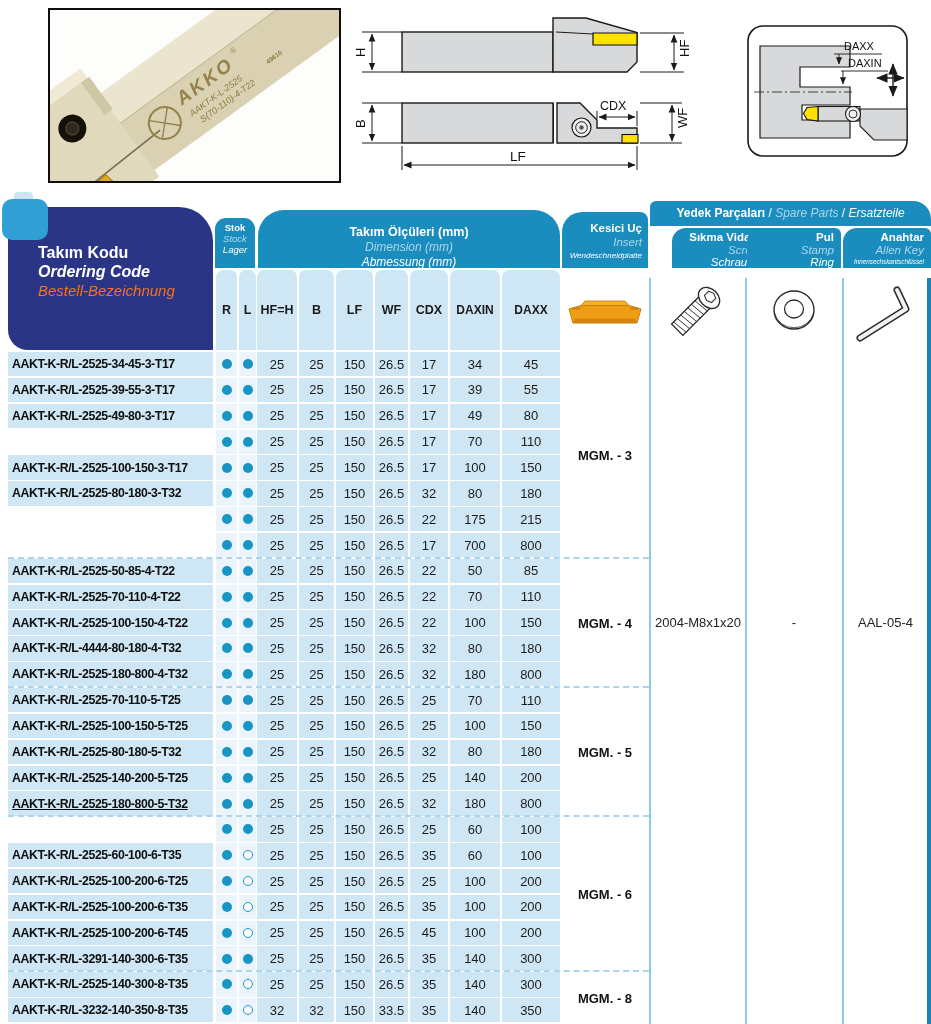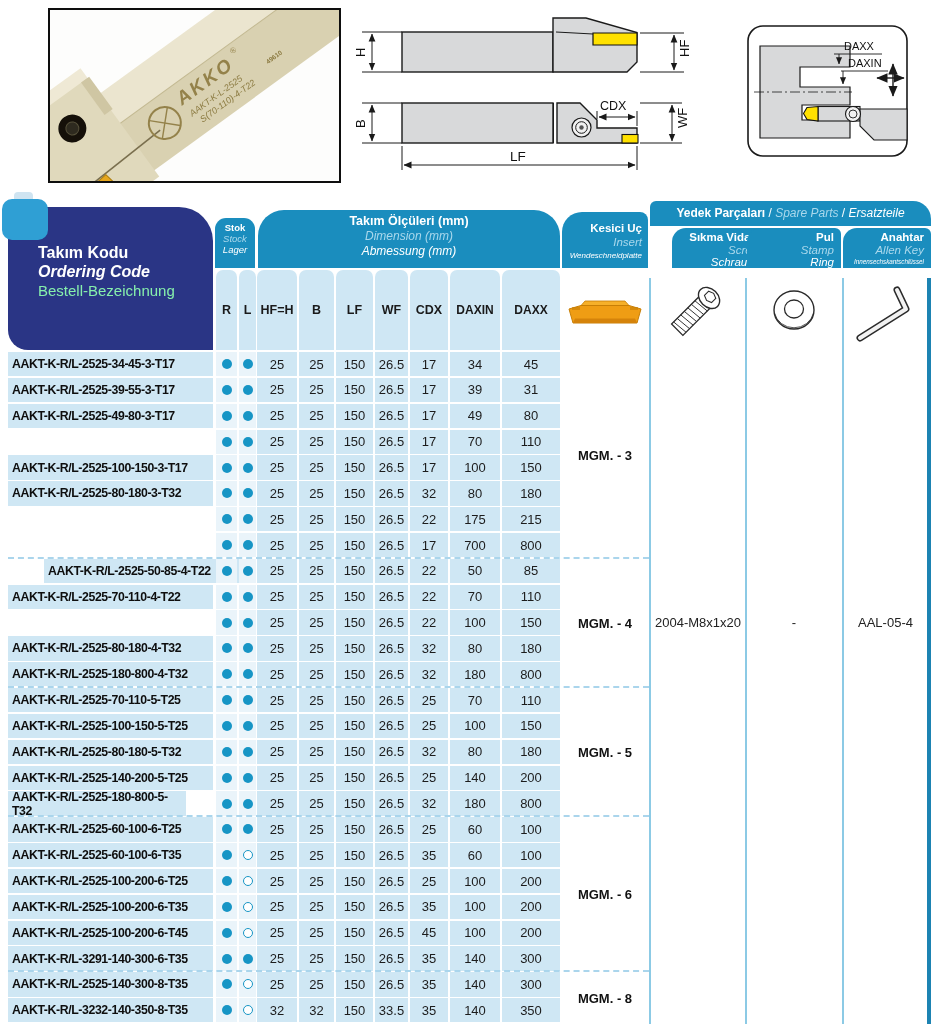--- a/index.html
+++ b/index.html
@@ -11,27 +11,27 @@
   #mid-draw{left:348px;top:0;width:382px;height:196px;}
   #front-draw{left:728px;top:10px;width:203px;height:150px;}
   
   #corner-icon{left:2px;top:192px;width:47px;height:50px;z-index:6;}
   #corner-icon .tab{position:absolute;left:12px;top:0;width:19px;height:16px;background:#cfe4f1;border-radius:4px;}
   #corner-icon .body{position:absolute;left:0;top:7px;width:46px;height:41px;background:#2f9fd4;border-radius:10px;}
   #navy-panel{left:8px;top:207px;width:205px;height:143px;background:#2a3585;border-radius:20px 34px 0 20px;
               color:#fff;z-index:4;padding:36px 0 0 30px;box-sizing:border-box;}
   #navy-panel .l1{font-size:16px;font-weight:bold;line-height:19px;}
   #navy-panel .l2{font-size:16px;font-weight:bold;font-style:italic;line-height:19px;}
-  #navy-panel .l3{font-size:15px;line-height:19px;color:#86efac;}
+  #navy-panel .l3{font-size:15px;font-style:italic;line-height:19px;color:#f97316;}
   .band{background:#1a8dbe;color:#fff;text-align:center;box-sizing:border-box;}
   .band .b1{font-weight:bold;}
   .band .b2{font-style:italic;color:#a9d8ec;}
   .band .b3{font-style:italic;}
   #band-stok{left:215px;top:218px;width:40px;height:50px;border-radius:11px 11px 0 0;padding-top:4px;font-size:9.5px;line-height:11px;}
-  #band-dims{left:258px;top:210px;width:302px;height:58px;border-radius:26px 26px 0 0;padding-top:4px;font-size:12px;line-height:15px;}
+  #band-dims{left:258px;top:210px;width:302px;height:58px;border-radius:26px 26px 0 0;padding-top:15px;font-size:12px;line-height:15px;}
   #band-dims .b1{font-size:12.5px;}
   #band-insert{left:562px;top:212px;width:86px;height:56px;border-radius:20px 8px 0 0;padding:9px 6px 0 0;
                text-align:right;font-size:11.5px;line-height:14px;}
   #band-insert .b3{font-size:8px;}
   #band-spare-top{left:650px;top:201px;width:281px;height:25px;border-radius:6px 18px 0 0;font-size:12px;line-height:25px;}
   .subband{top:228px;height:40px;border-radius:14px 6px 0 0;text-align:right;padding:3px 7px 0 0;font-size:11.5px;line-height:12.5px;}
   #band-screw{left:672px;width:95px;padding-left:16px;}
   #band-stamp{left:747px;width:94px;}
   #band-key{left:843px;width:88px;}
   #band-key .b3{font-size:6.3px;}
@@ -301,21 +301,21 @@
         </div>
         <div class="cell stock" style="left: 239px; width: 17px;">
           <span class="dot"></span>
         </div>
         <div class="cell " style="left: 257px; width: 40px;">25</div>
         <div class="cell " style="left: 299px; width: 35px;">25</div>
         <div class="cell " style="left: 336px; width: 37px;">150</div>
         <div class="cell " style="left: 375px; width: 33px;">26.5</div>
         <div class="cell " style="left: 410px; width: 38px;">17</div>
         <div class="cell " style="left: 450px; width: 50px;">39</div>
-        <div class="cell " style="left: 502px; width: 58px;">31</div>
+        <div class="cell " style="left: 502px; width: 58px;">55</div>
       </div>
       <div class="abs row" style="top: 403.692px;">
         <div class="cell name" style="left: 8px; width: 205px;">AAKT-K-R/L-2525-49-80-3-T17</div>
         <div class="cell stock" style="left: 216px; width: 21px;">
           <span class="dot"></span>
         </div>
         <div class="cell stock" style="left: 239px; width: 17px;">
           <span class="dot"></span>
         </div>
         <div class="cell " style="left: 257px; width: 40px;">25</div>
@@ -399,21 +399,21 @@
         <div class="cell " style="left: 299px; width: 35px;">25</div>
         <div class="cell " style="left: 336px; width: 37px;">150</div>
         <div class="cell " style="left: 375px; width: 33px;">26.5</div>
         <div class="cell " style="left: 410px; width: 38px;">17</div>
         <div class="cell " style="left: 450px; width: 50px;">700</div>
         <div class="cell " style="left: 502px; width: 58px;">800</div>
       </div>
       <div class="abs mgm" style="top: 352px; height: 206.768px;">MGM. - 3</div>
       <div class="abs dash" style="top: 556.768px;"></div>
       <div class="abs row" style="top: 558.768px;">
-        <div class="cell name" style="left: 8px; width: 205px; margin-left: 36px;">AAKT-K-R/L-2525-50-85-4-T22</div>
+        <div class="cell name" style="left: 8px; width: 205px;">AAKT-K-R/L-2525-50-85-4-T22</div>
         <div class="cell stock" style="left: 216px; width: 21px;">
           <span class="dot"></span>
         </div>
         <div class="cell stock" style="left: 239px; width: 17px;">
           <span class="dot"></span>
         </div>
         <div class="cell " style="left: 257px; width: 40px;">25</div>
         <div class="cell " style="left: 299px; width: 35px;">25</div>
         <div class="cell " style="left: 336px; width: 37px;">150</div>
         <div class="cell " style="left: 375px; width: 33px;">26.5</div>
@@ -431,36 +431,37 @@
         </div>
         <div class="cell " style="left: 257px; width: 40px;">25</div>
         <div class="cell " style="left: 299px; width: 35px;">25</div>
         <div class="cell " style="left: 336px; width: 37px;">150</div>
         <div class="cell " style="left: 375px; width: 33px;">26.5</div>
         <div class="cell " style="left: 410px; width: 38px;">22</div>
         <div class="cell " style="left: 450px; width: 50px;">70</div>
         <div class="cell " style="left: 502px; width: 58px;">110</div>
       </div>
       <div class="abs row" style="top: 610.46px;">
+        <div class="cell name" style="left: 8px; width: 205px;">AAKT-K-R/L-2525-100-150-4-T22</div>
         <div class="cell stock" style="left: 216px; width: 21px;">
           <span class="dot"></span>
         </div>
         <div class="cell stock" style="left: 239px; width: 17px;">
           <span class="dot"></span>
         </div>
         <div class="cell " style="left: 257px; width: 40px;">25</div>
         <div class="cell " style="left: 299px; width: 35px;">25</div>
         <div class="cell " style="left: 336px; width: 37px;">150</div>
         <div class="cell " style="left: 375px; width: 33px;">26.5</div>
         <div class="cell " style="left: 410px; width: 38px;">22</div>
         <div class="cell " style="left: 450px; width: 50px;">100</div>
         <div class="cell " style="left: 502px; width: 58px;">150</div>
       </div>
       <div class="abs row" style="top: 636.306px;">
-        <div class="cell name" style="left: 8px; width: 205px;">AAKT-K-R/L-2525-80-180-4-T32</div>
+        <div class="cell name" style="left: 8px; width: 205px;">AAKT-K-R/L-4444-80-180-4-T32</div>
         <div class="cell stock" style="left: 216px; width: 21px;">
           <span class="dot"></span>
         </div>
         <div class="cell stock" style="left: 239px; width: 17px;">
           <span class="dot"></span>
         </div>
         <div class="cell " style="left: 257px; width: 40px;">25</div>
         <div class="cell " style="left: 299px; width: 35px;">25</div>
         <div class="cell " style="left: 336px; width: 37px;">150</div>
         <div class="cell " style="left: 375px; width: 33px;">26.5</div>
@@ -544,39 +545,38 @@
         </div>
         <div class="cell " style="left: 257px; width: 40px;">25</div>
         <div class="cell " style="left: 299px; width: 35px;">25</div>
         <div class="cell " style="left: 336px; width: 37px;">150</div>
         <div class="cell " style="left: 375px; width: 33px;">26.5</div>
         <div class="cell " style="left: 410px; width: 38px;">25</div>
         <div class="cell " style="left: 450px; width: 50px;">140</div>
         <div class="cell " style="left: 502px; width: 58px;">200</div>
       </div>
       <div class="abs row" style="top: 791.382px;">
-        <div class="cell name" style="left: 8px; width: 178px;">AAKT-K-R/L-2525-180-800-5-T32</div>
+        <div class="cell name" style="left: 8px; width: 205px; text-decoration: underline;">AAKT-K-R/L-2525-180-800-5-T32</div>
         <div class="cell stock" style="left: 216px; width: 21px;">
           <span class="dot"></span>
         </div>
         <div class="cell stock" style="left: 239px; width: 17px;">
           <span class="dot"></span>
         </div>
         <div class="cell " style="left: 257px; width: 40px;">25</div>
         <div class="cell " style="left: 299px; width: 35px;">25</div>
         <div class="cell " style="left: 336px; width: 37px;">150</div>
         <div class="cell " style="left: 375px; width: 33px;">26.5</div>
         <div class="cell " style="left: 410px; width: 38px;">32</div>
         <div class="cell " style="left: 450px; width: 50px;">180</div>
         <div class="cell " style="left: 502px; width: 58px;">800</div>
       </div>
       <div class="abs mgm" style="top: 687.998px; height: 129.23px;">MGM. - 5</div>
       <div class="abs dash" style="top: 815.228px;"></div>
       <div class="abs row" style="top: 817.228px;">
-        <div class="cell name" style="left: 8px; width: 205px;">AAKT-K-R/L-2525-60-100-6-T25</div>
         <div class="cell stock" style="left: 216px; width: 21px;">
           <span class="dot"></span>
         </div>
         <div class="cell stock" style="left: 239px; width: 17px;">
           <span class="dot"></span>
         </div>
         <div class="cell " style="left: 257px; width: 40px;">25</div>
         <div class="cell " style="left: 299px; width: 35px;">25</div>
         <div class="cell " style="left: 336px; width: 37px;">150</div>
         <div class="cell " style="left: 375px; width: 33px;">26.5</div>

